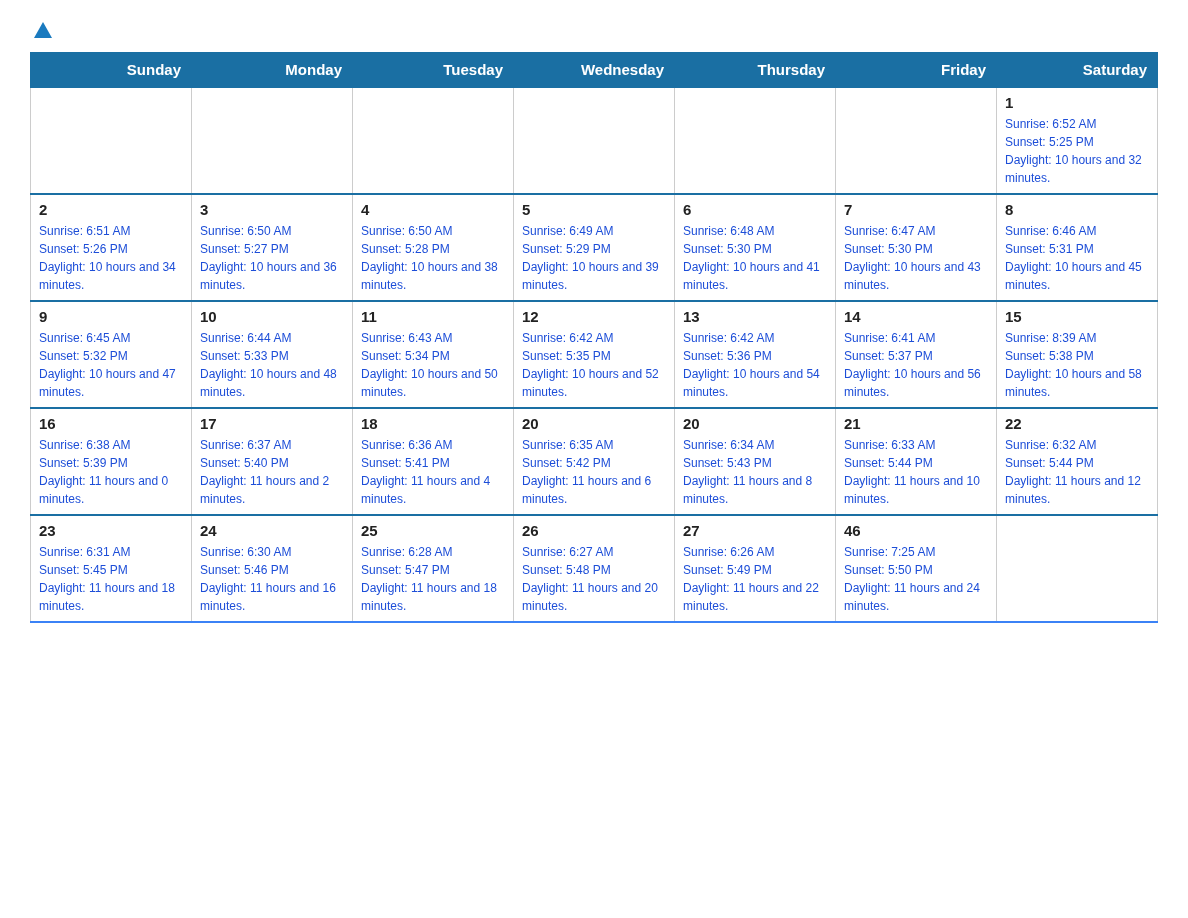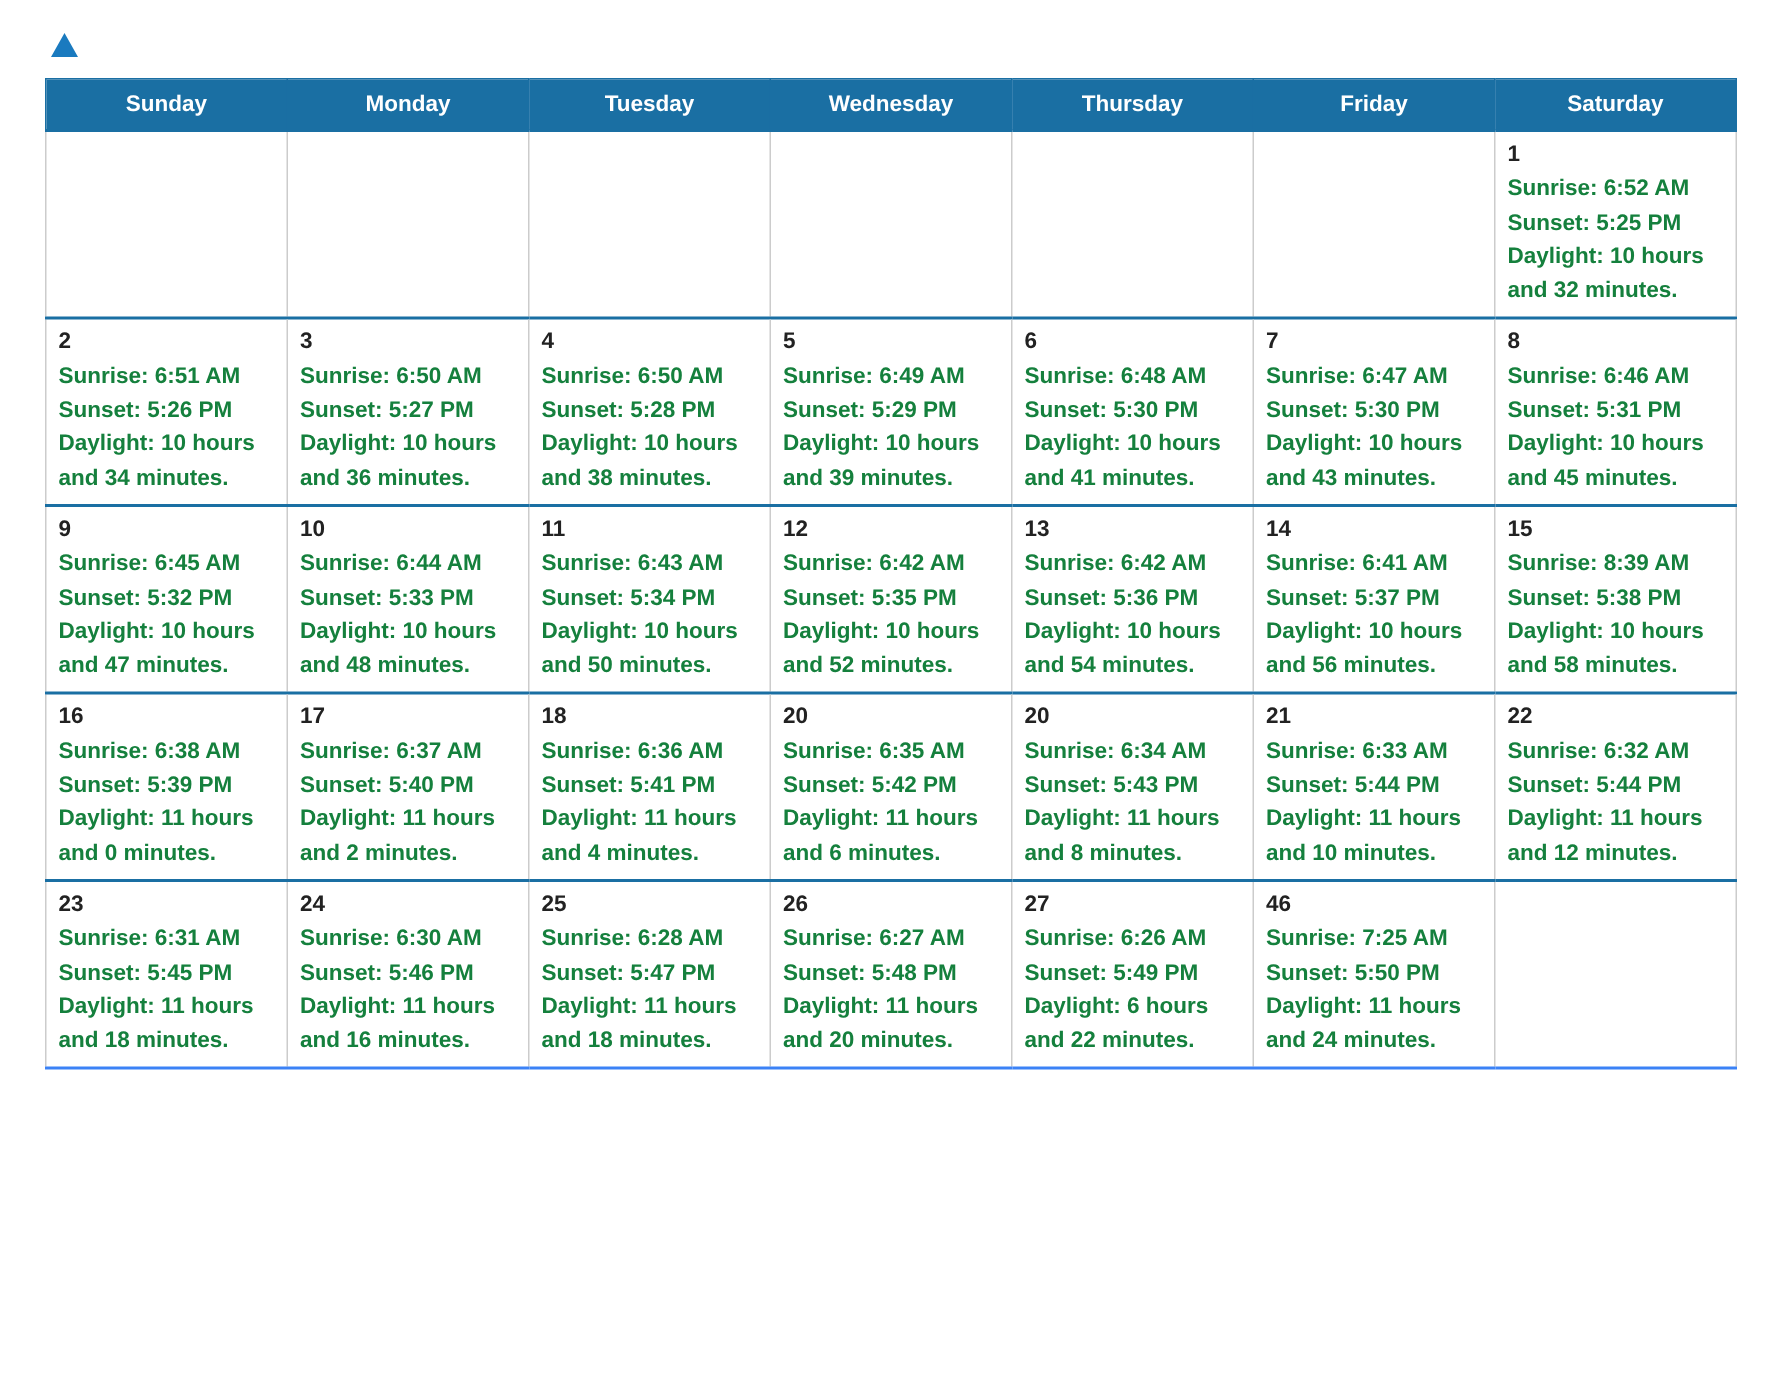--- a/index.html
+++ b/index.html
@@ -25,21 +25,21 @@
     .calendar {
       width: 100%;
       border-collapse: collapse;
     }
     .calendar th {
       background-color: #1a6fa3;
       color: #fff;
       font-size: 15px;
       font-weight: bold;
       padding: 8px 10px;
-      text-align: center;
+      text-align: right;
       border: 1px solid #1a6fa3;
     }
     .calendar td {
       vertical-align: top;
       border: 1px solid #ccc;
       padding: 6px 8px;
       width: 14.28%;
       min-height: 110px;
       font-size: 12.5px;
       color: #222;
@@ -51,24 +51,23 @@
     .calendar tr:first-child td {
       border-top: 2px solid #1a6fa3;
     }
     .day-number {
       font-size: 15px;
       font-weight: bold;
       display: block;
       margin-bottom: 4px;
     }
     .day-info {
-      font-size: 15px;
-      color: #15803d;
+      font-size: 12px;
+      color: #1d4ed8;
       line-height: 1.5;
-      font-weight: bold;
     }
     .empty-cell {
       background: #f9f9f9;
     }
     .row-border td {
       border-top: 2px solid #1a6fa3;
     }
     .header-top {
       display: flex;
       justify-content: space-between;
@@ -339,21 +338,21 @@
             <div>Sunrise: 6:27 AM</div>
             <div>Sunset: 5:48 PM</div>
             <div>Daylight: 11 hours and 20 minutes.</div>
           </div>
         </td>
         <td>
           <span class="day-number">27</span>
           <div class="day-info">
             <div>Sunrise: 6:26 AM</div>
             <div>Sunset: 5:49 PM</div>
-            <div>Daylight: 6 hours and 22 minutes.</div>
+            <div>Daylight: 11 hours and 22 minutes.</div>
           </div>
         </td>
         <td>
           <span class="day-number">46</span>
           <div class="day-info">
             <div>Sunrise: 7:25 AM</div>
             <div>Sunset: 5:50 PM</div>
             <div>Daylight: 11 hours and 24 minutes.</div>
           </div>
         </td>

